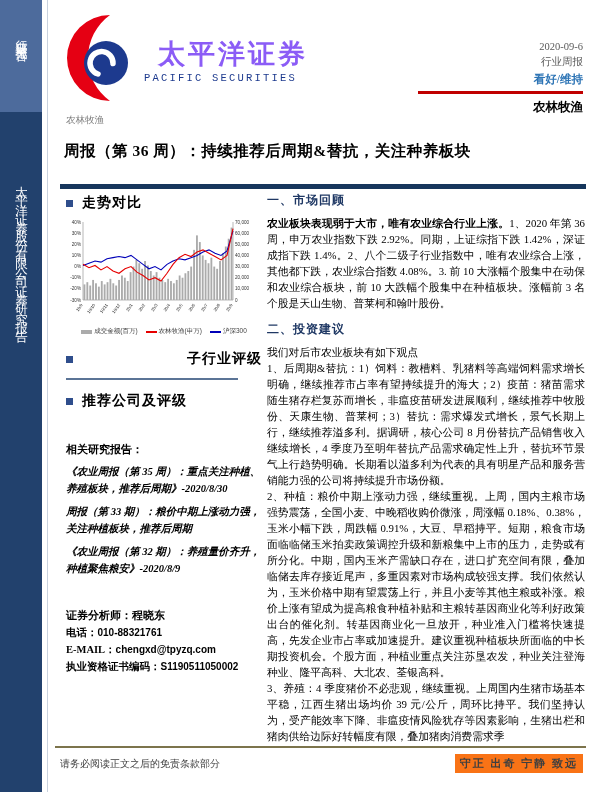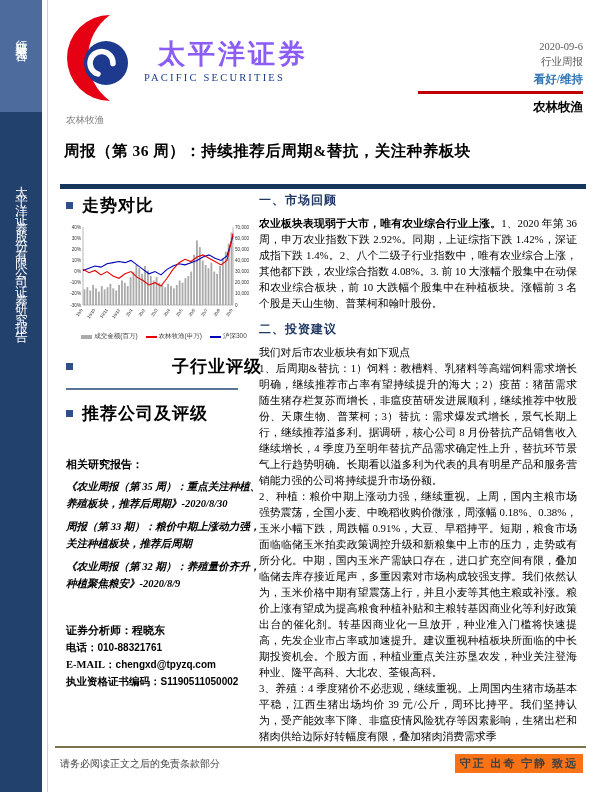--- a/index.html
+++ b/index.html
@@ -17,56 +17,56 @@
     writing-mode:vertical-rl; text-orientation:upright;
     color:#ffffff; white-space:nowrap;
   }
   .v-text.top { top:30px; font-size:12px; letter-spacing:2px; }
   .v-text.bottom { top:176px; font-size:12.5px; letter-spacing:9px; }
   .sidebar-edge { position:absolute; left:47px; top:0; width:1px; height:792px; background:#c9d2de; }
 
   
   .logo-wrap { position:absolute; left:64px; top:12px; width:230px; height:95px; }
   .logo-cn { position:absolute; left:78px; top:24px; font-size:27px; font-weight:bold; color:#8b5cf6; letter-spacing:3px; white-space:nowrap;margin-left:16px; }
-  .logo-en { position:absolute; left:80px; top:60px; font-size:10.5px; color:#1d3a8e; letter-spacing:2.2px; white-space:nowrap; font-family:Liberation Serif, serif;text-align:center; }
+  .logo-en { position:absolute; left:80px; top:60px; font-size:10.5px; color:#1d3a8e; letter-spacing:2.2px; white-space:nowrap; font-family:Liberation Mono, monospace;text-align:center; }
   .header-right { position:absolute; right:29px; top:39px; width:165px; text-align:right; }
   .hr-date, .hr-type { font-size:10.5px; color:#595959; line-height:15px; }
   .hr-rating { font-size:11.5px; font-weight:bold; color:#2d74b5; line-height:16px; margin-top:2px; }
   .hr-rule { width:165px; height:3px; background:#c00000; margin-top:4px; }
   .hr-industry { font-size:12.5px; font-weight:bold; color:#000000; margin-top:5px; }
   .category-label { position:absolute; left:66px; top:114px; font-size:9.5px; color:#808080; }
   .doc-title { position:absolute; left:64px; top:141px; width:522px; font-size:15.5px; font-weight:bold; color:#000; letter-spacing:0.5px; }
   .title-rule { position:absolute; left:60px; top:184px; width:526px; height:5px; background:#16365c; }
 
   
   .left-col { position:absolute; left:66px; top:194px; width:196px; }
   .lh { display:flex; align-items:center; gap:9px; margin-top:0; }
   .lh .bullet { width:7px; height:7px; background:#2f4e8c; flex:0 0 auto; }
-  .lh .lbl { font-size:17px; font-weight:bold; color:#000; letter-spacing:1px; }
+  .lh .lbl { font-size:14px; font-weight:bold; color:#000; letter-spacing:1px; }
   .chart-box { margin:6px 0 0 0; }
   .legend { display:flex; justify-content:center; gap:8px; margin-top:1px; font-size:6.5px; color:#444; font-family:"Liberation Sans", sans-serif; }
   .legend .item { display:flex; align-items:center; gap:2px; }
   .sw { display:inline-block; width:11px; }
   .sw.bar { height:4px; background:#ababab; }
   .sw.red { height:2px; background:#e60000; }
   .sw.blue { height:2px; background:#0000b8; }
   .mt14 { margin-top:14px;justify-content:space-between; }
   .divider { margin-top:10px; width:172px; border-top:2px solid #5b7496; }
   .mt12 { margin-top:12px;text-align:right; }
   .related { margin-top:32px; }
   .related-h { font-size:11px; font-weight:bold; color:#000; }
   .report { font-size:10.5px; font-weight:bold; font-style:italic; line-height:16.5px; margin-top:7px; color:#000; }
   .analyst { margin-top:30px; }
   .a-line { font-size:10px; line-height:17px; color:#000; }
   .a-line b { font-size:10.5px; }
   .a-line .val { font-family:"Liberation Sans", sans-serif; font-weight:bold; font-size:10px; }
   .a-line.first b { font-size:11px; }
 
   
-  .right-col { position:absolute; left:259px; top:192px; width:318px; }
+  .right-col { position:absolute; left:267px; top:192px; width:318px; }
   .sec-h { font-size:12px; font-weight:bold; color:#1f3864; letter-spacing:1px; margin-bottom:6px; }
   .sec { margin-bottom:10px; }
   .para { font-size:10.8px; line-height:16px; color:#000; text-align:justify; }
   .para b { letter-spacing:0.2px; }
 
   
   .footer-rule { position:absolute; left:55px; top:746px; width:531px; height:2px; background:#7c744c; }
   .footer-left { position:absolute; left:60px; top:757px; font-size:10px; color:#404040; }
   .footer-right { position:absolute; right:29px; top:754px; background:#f97316; padding:2px 5px; font-size:11px; font-weight:bold; color:#3f3f3f; letter-spacing:2px; }
 

